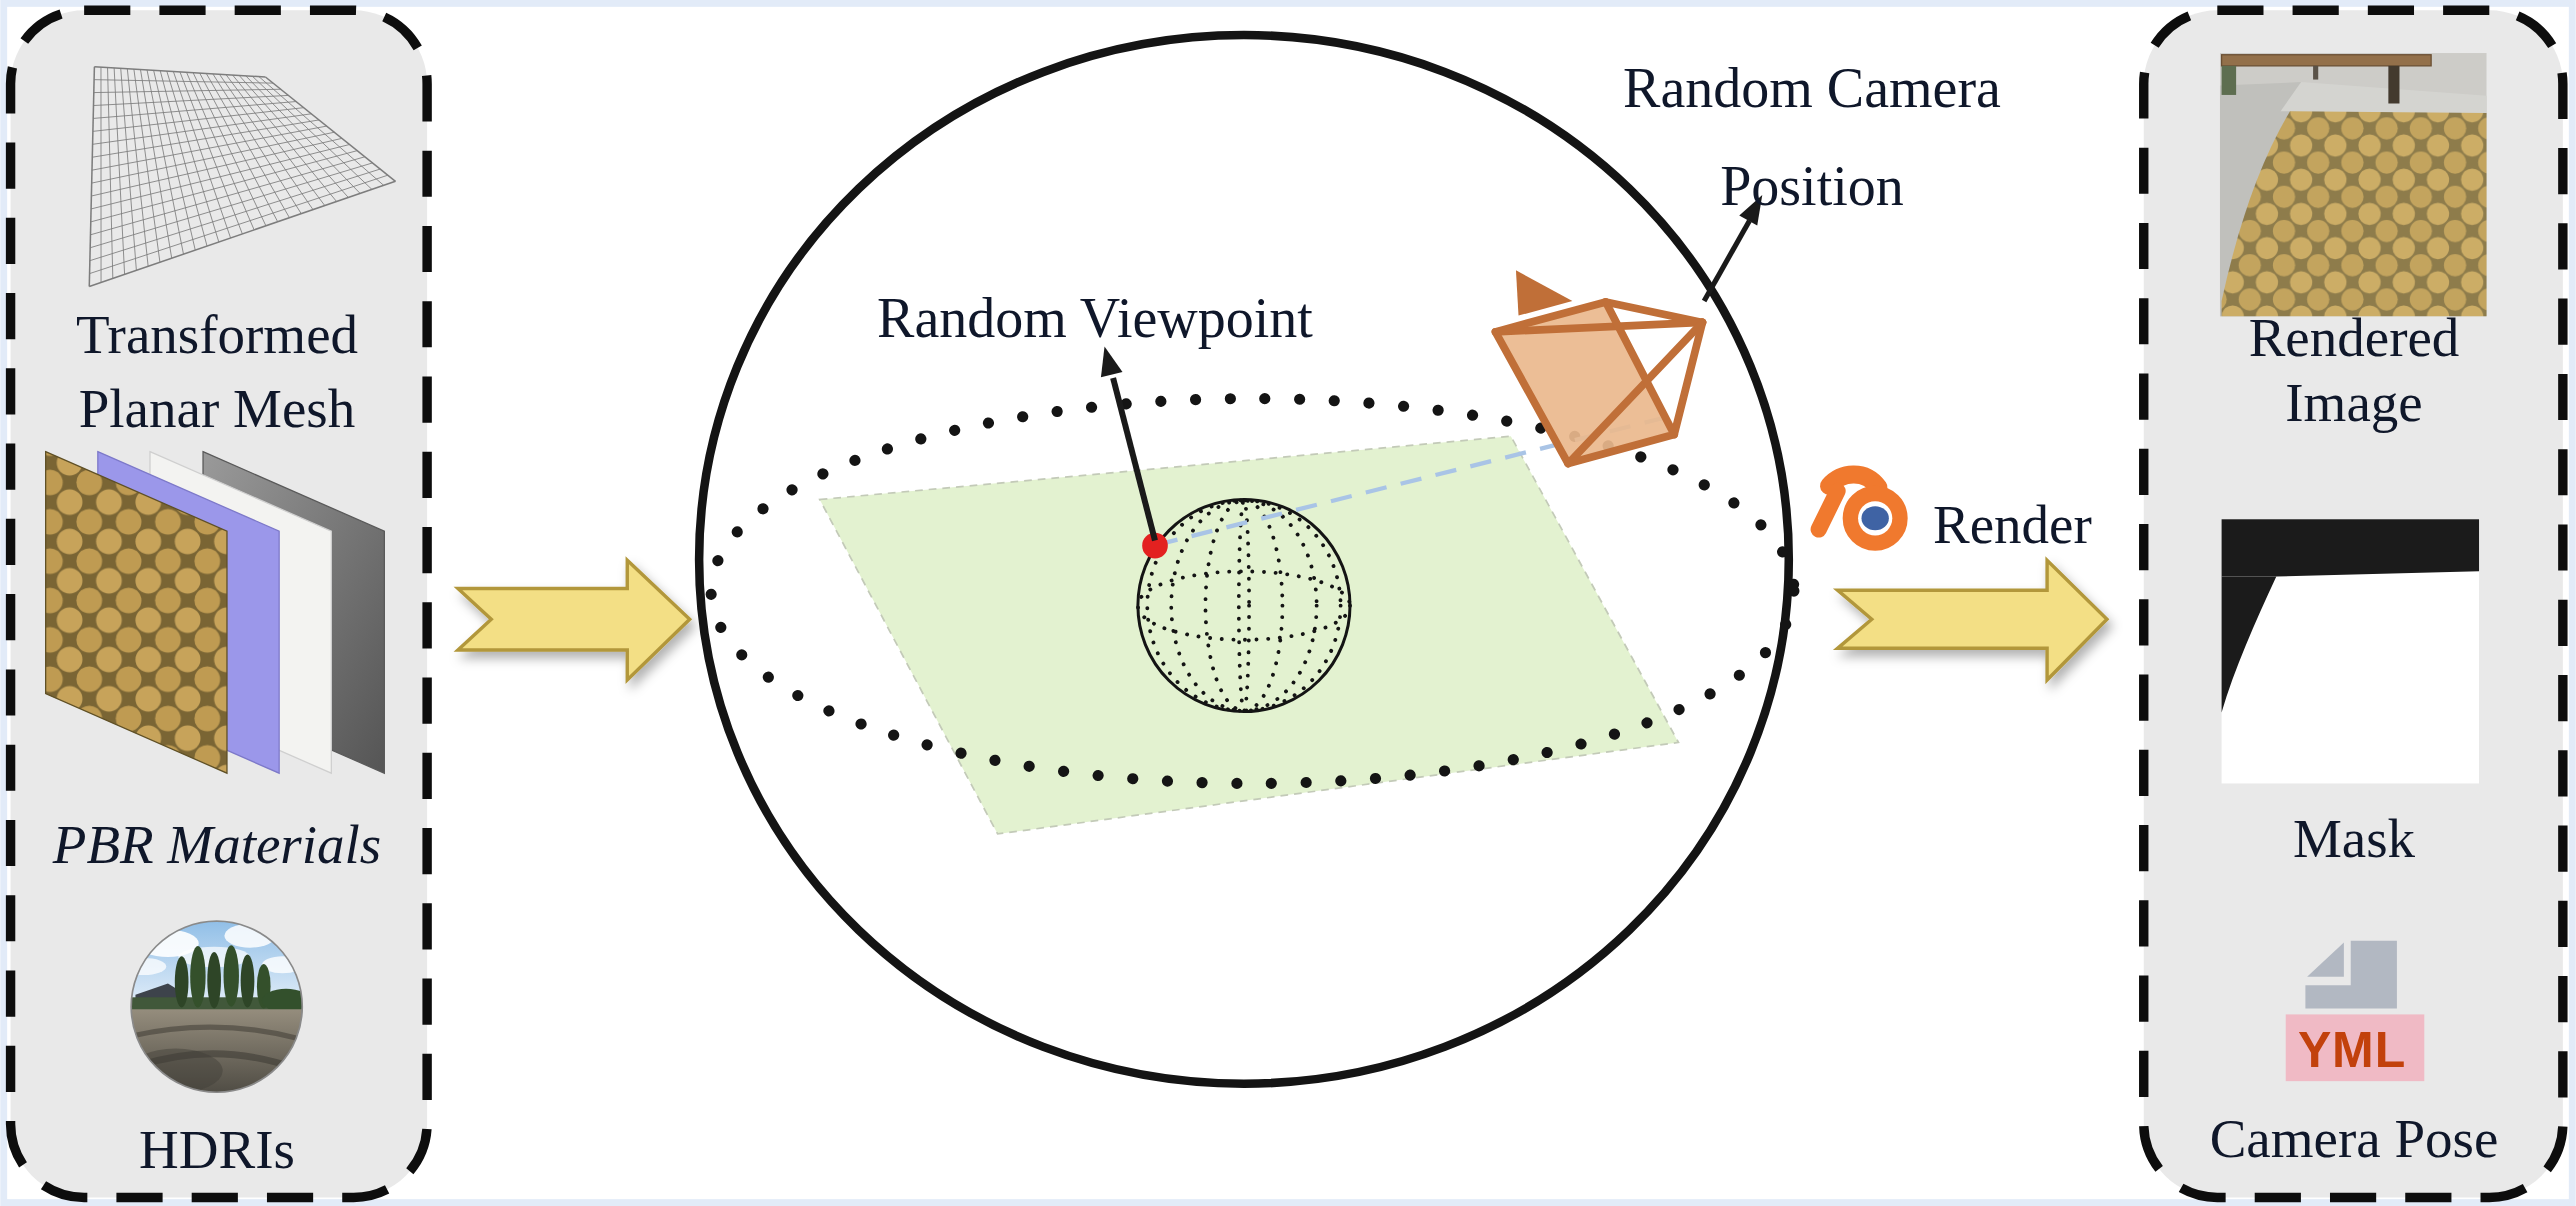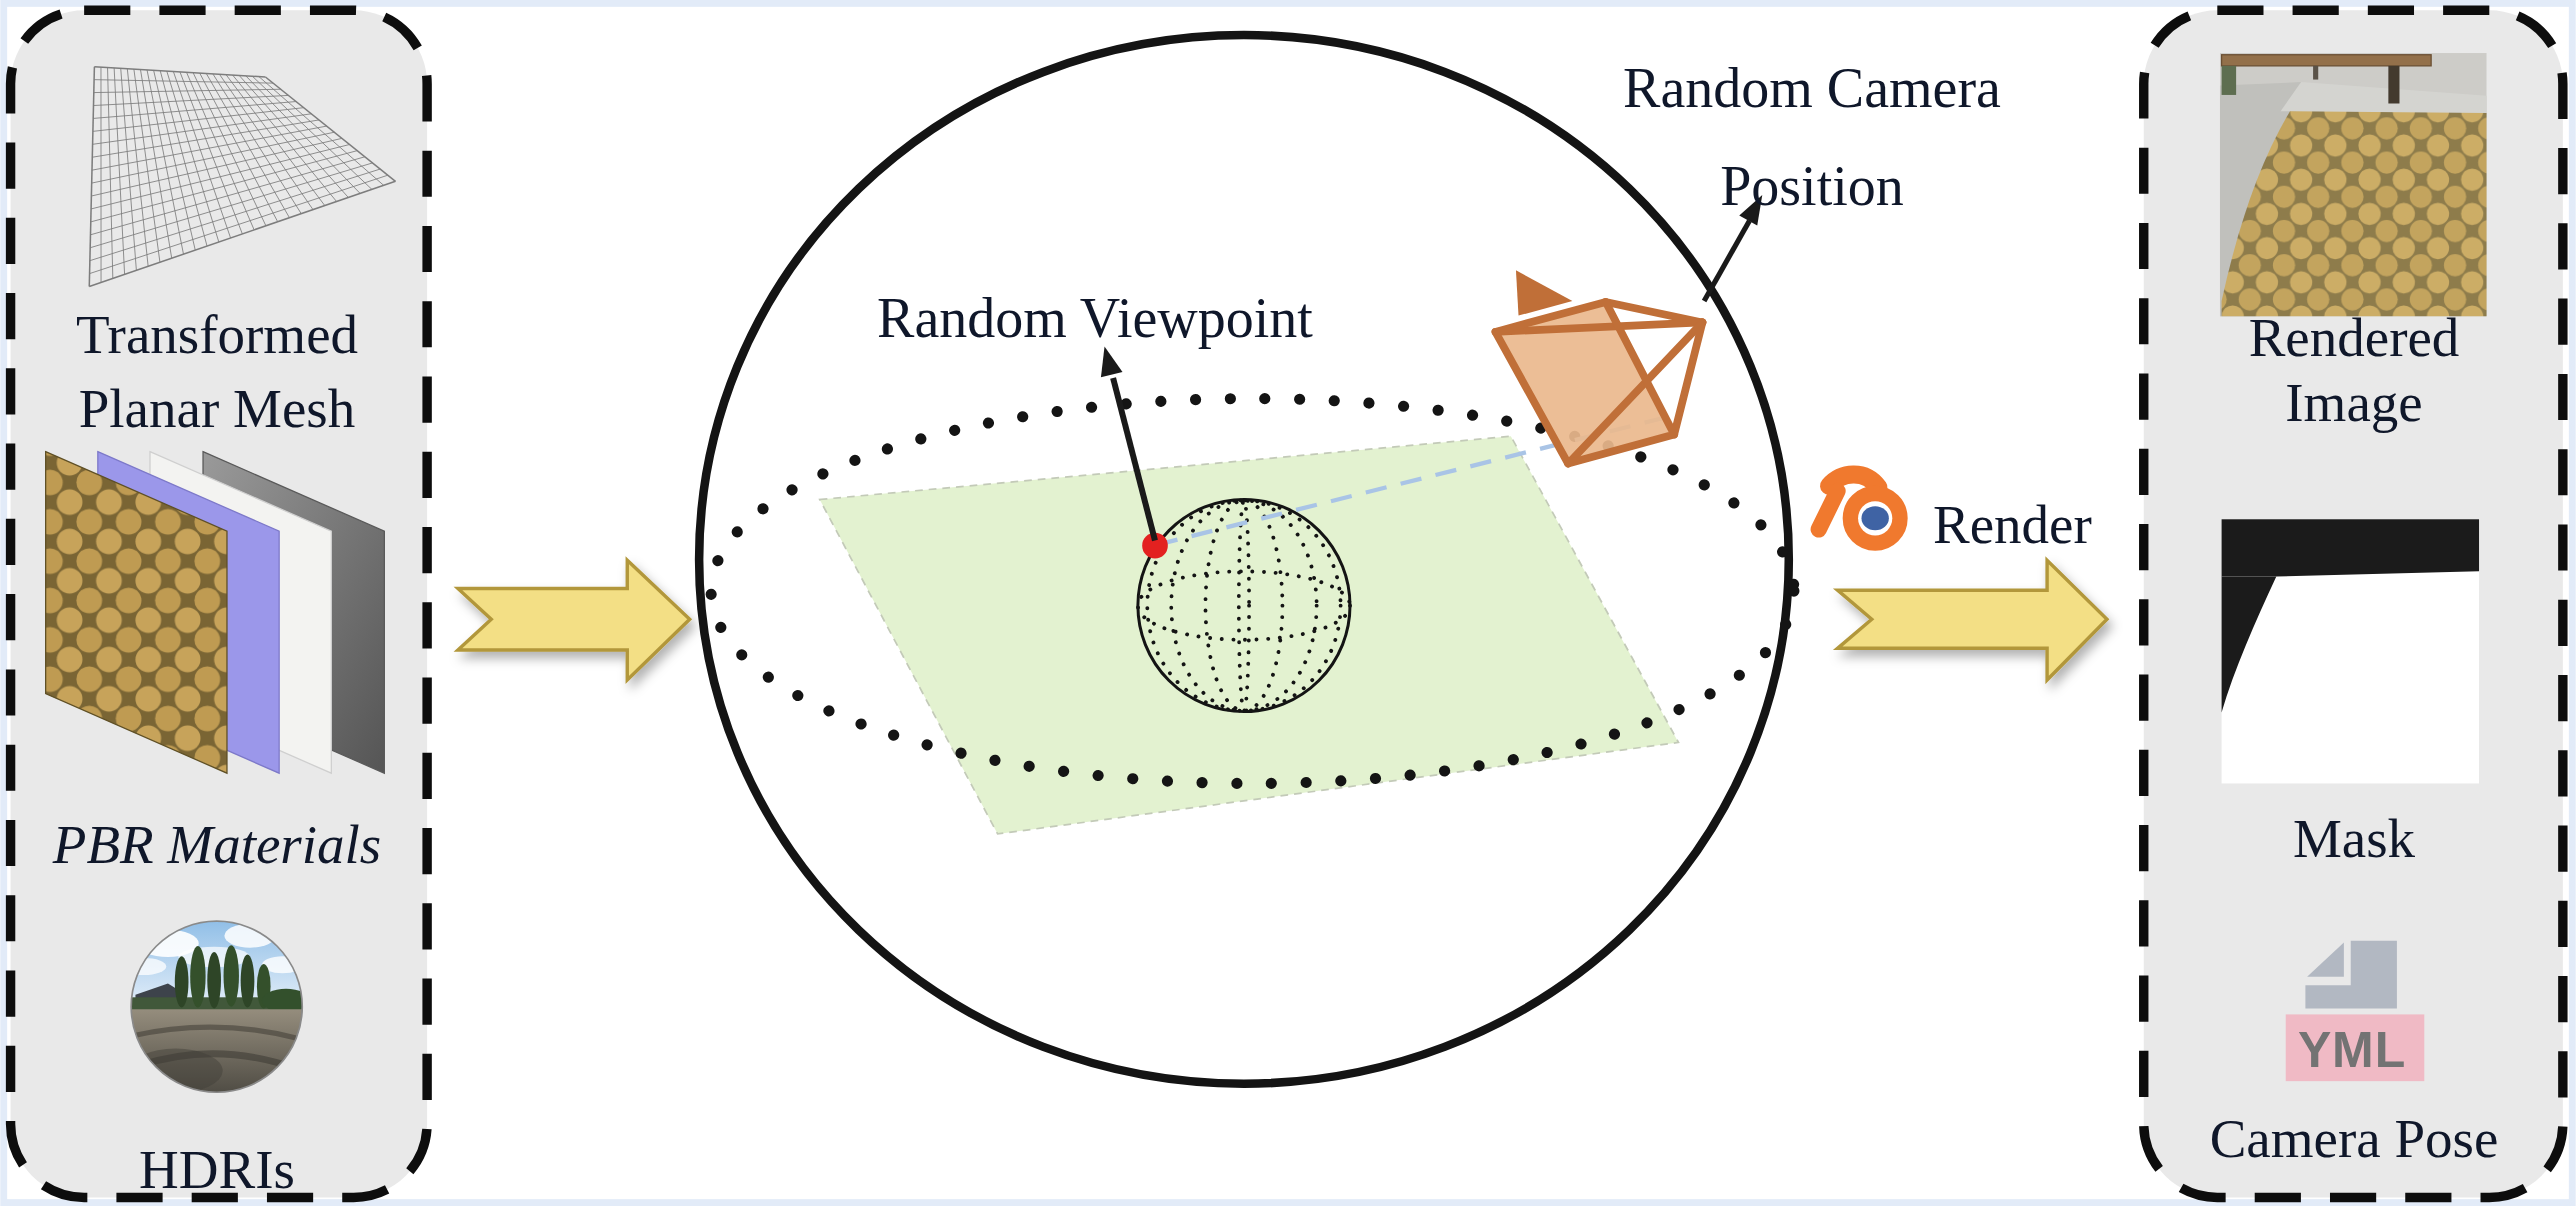--- a/index.html
+++ b/index.html
@@ -8,21 +8,21 @@
   #stage{position:absolute;left:0;top:0;width:2576px;height:1206px;}
   #diagram-svg{position:absolute;left:0;top:0;}
   .lbl{position:absolute;white-space:nowrap;text-align:center;color:#0f172a;
        font-family:"Liberation Serif","DejaVu Serif",serif;}
   .centered{transform:translateX(-50%);}
   .panel-lbl{font-size:55px;line-height:74px;}
   .scene-lbl{font-size:56px;line-height:98px;}
   .small-lh{line-height:67px;}
   #yml-text{position:absolute;left:2286px;top:1015px;width:132px;height:67px;
        line-height:70px;text-align:center;font-family:"Liberation Sans","DejaVu Sans",sans-serif;
-       font-weight:bold;font-size:50px;color:#737373;letter-spacing:0.9px;}
+       font-weight:bold;font-size:50px;color:#c2410c;letter-spacing:0.9px;}
 </style>
 </head>
 <body>
 
 <div id="stage">
 
 <svg id="diagram-svg" width="2576" height="1206" viewBox="0 0 3011 1410" xmlns="http://www.w3.org/2000/svg">
   <defs>
     <pattern id="pav" width="46" height="46" patternUnits="userSpaceOnUse">
       <rect width="46" height="46" fill="#7a6534"></rect>
@@ -229,21 +229,21 @@
     <path d="M2697,1142 L2740,1102 L2740,1142 Z" fill="#b2b8c2"></path>
     <rect x="2672" y="1186" width="162" height="78" fill="#f0bac5"></rect>
   </g>
 </svg>
 
 <div class="lbl centered panel-lbl" style="left:217px;top:298px;">
   <div>Transformed</div>
   <div>Planar Mesh</div>
 </div>
 <div class="lbl centered panel-lbl" style="left:217px;top:808px;font-style:italic;">PBR Materials</div>
-<div class="lbl centered panel-lbl" style="left:217px;top:1113px;margin-top:20px;">HDRIs</div>
+<div class="lbl centered panel-lbl" style="left:217px;top:1113px;">HDRIs</div>
 
 <div class="lbl centered scene-lbl small-lh" style="left:1095px;top:285px;text-align:right;">Random Viewpoint</div>
 
 <div class="lbl centered scene-lbl" style="left:1812px;top:39px;">
   <div>Random Camera</div>
   <div>Position</div>
 </div>
 
 <div class="lbl panel-lbl small-lh" style="left:1933px;top:491px;">Render</div>
 

